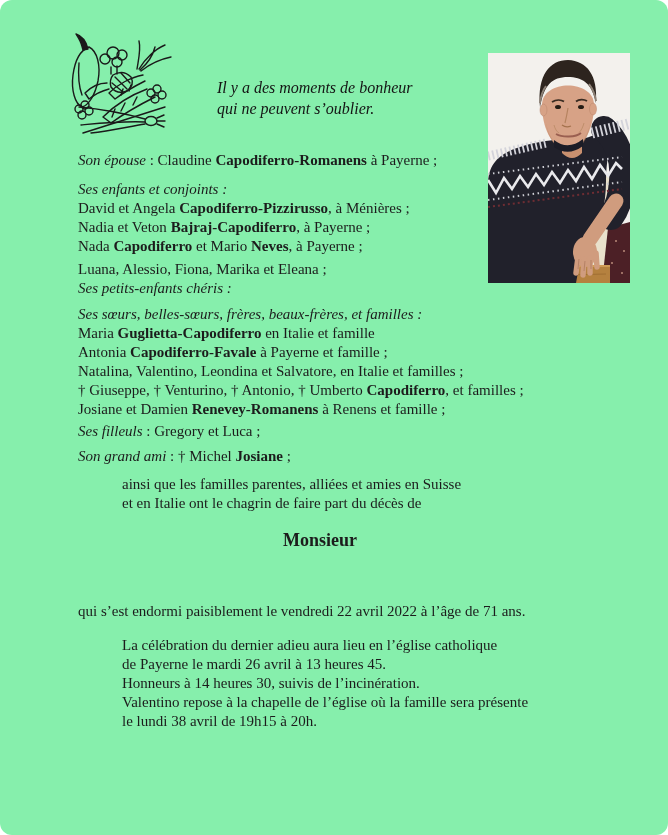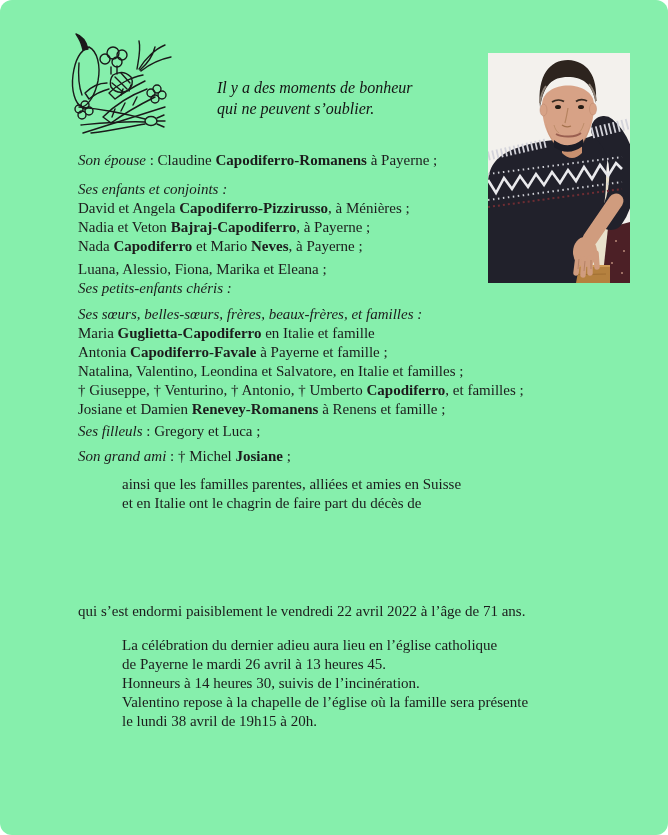--- a/index.html
+++ b/index.html
@@ -162,20 +162,21 @@
 
   <div class="abs col" style="top:447px">
     <p class="line"><span class="i">Son grand ami</span><span> : † Michel </span><span class="b">Josiane</span><span> ;</span></p>
   </div>
 
   <div class="abs indent" style="top:475px">
     <p class="line">ainsi que les familles parentes, alliées et amies en Suisse</p>
     <p class="line">et en Italie ont le chagrin de faire part du décès de</p>
   </div>
 
+  <div class="abs title-line salutation">Monsieur</div>
 
   <div class="abs col" style="top:602px">
     <p class="line">qui s’est endormi paisiblement le vendredi 22 avril 2022 à l’âge de 71 ans.</p>
   </div>
 
   <div class="abs indent" style="top:636px">
     <p class="line">La célébration du dernier adieu aura lieu en l’église catholique</p>
     <p class="line">de Payerne le mardi 26 avril à 13 heures 45.</p>
     <p class="line">Honneurs à 14 heures 30, suivis de l’incinération.</p>
     <p class="line">Valentino repose à la chapelle de l’église où la famille sera présente</p>

